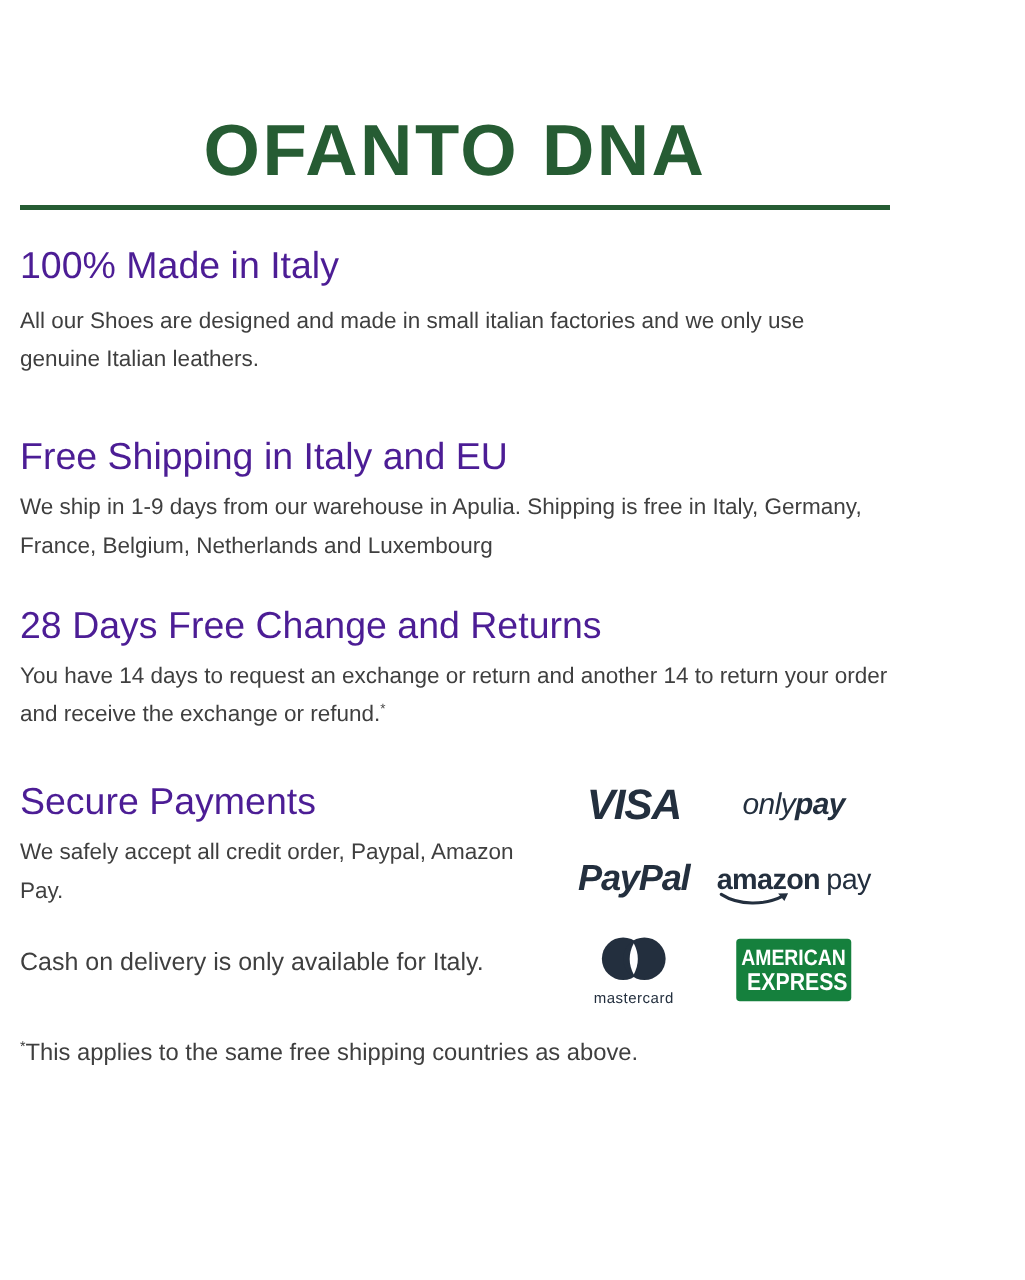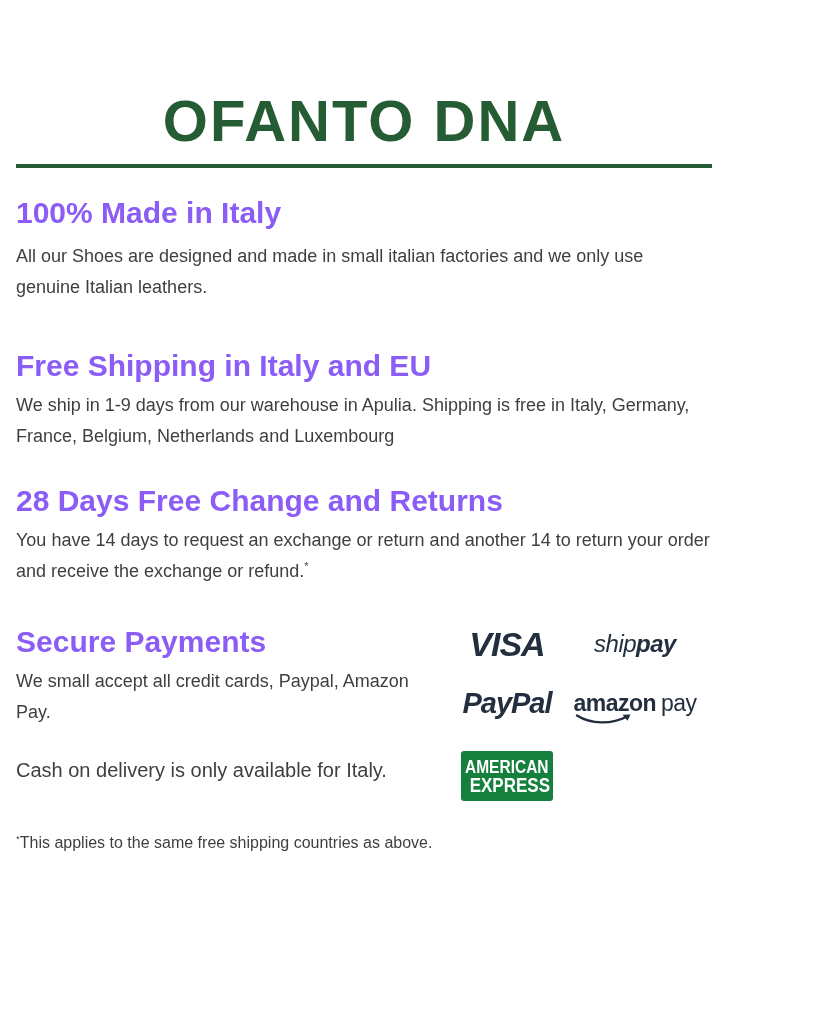--- a/index.html
+++ b/index.html
@@ -22,24 +22,24 @@
     text-align:center;
   }
   .divider{
     margin-top:14px;
     height:4px;
     background:#265C33;
     border:none;
   }
   h2.section-heading{
     margin:0;
-    color:#8b5cf6;
+    color:#4c1d95;
     font-size:30px;
     line-height:1.1;
-    font-weight:700;
+    font-weight:400;
   }
   .sec-1 h2{margin-top:28px;}
   .sec-2 h2{margin-top:46px;}
   .sec-3 h2{margin-top:32px;}
   p.body-text{
     margin:12px 0 0 0;
     max-width:700px;
     color:#3F3F3F;
     font-size:18px;
     line-height:31px;
@@ -102,21 +102,21 @@
     font-weight:700;
     font-family:"Liberation Sans", sans-serif;
     letter-spacing:0px;
     transform:scaleY(1.15);
   }
   .logo-amex .l1{top:7px;left:4px;font-size:15.5px;}
   .logo-amex .l2{top:25px;right:3px;font-size:17px;}
   .footnote{
     margin:26px 0 0 0;
     color:#3F3F3F;
-    font-size:16px;
+    font-size:19px;
     line-height:20px;
   }
   .footnote sup{font-size:60%;line-height:0;}
 </style>
 </head>
 <body>
 
 <div class="page">
 
   <h1 class="title">OFANTO DNA</h1>
@@ -133,40 +133,48 @@
   </section>
 
   <section class="sec-3">
     <h2 class="section-heading">28 Days Free Change and Returns</h2>
     <p class="body-text"><span>You have 14 days to request an exchange or return and another 14 to return your order and receive the exchange or refund.</span><sup>*</sup></p>
   </section>
 
   <div class="pay-row">
     <div class="pay-left">
       <h2 class="section-heading">Secure Payments</h2>
-      <p class="body-text">We small accept all credit cards, Paypal, Amazon Pay.</p>
+      <p class="body-text">We safely accept all credit order, Paypal, Amazon Pay.</p>
       <p class="note">Cash on delivery is only available for Italy.</p>
     </div>
 
     <div class="pay-grid">
 
       <div class="logo logo-visa">VISA</div>
 
-      <div class="logo logo-postepay"><span>ship</span><span class="bold">pay</span></div>
+      <div class="logo logo-postepay"><span>only</span><span class="bold">pay</span></div>
 
       <div class="logo logo-paypal">PayPal</div>
 
       <div class="logo logo-amazonpay">
         <span class="amz"><span>amazon</span><svg class="smile" width="60" height="13" viewBox="0 0 60 13">
               <path d="M3 2.5 C 17 11.5, 38 11.5, 53 3.5" stroke="#232F3E" stroke-width="2.4" fill="none" stroke-linecap="round"></path>
               <path d="M56.5 1.5 L48.5 1.8 L53.5 7.8 Z" fill="#232F3E"></path>
             </svg></span>
         <span class="pay-part">pay</span>
       </div>
 
+      <div class="logo logo-mastercard">
+        <svg width="60" height="42" viewBox="0 0 60 42">
+          <circle cx="21.5" cy="19" r="17" fill="#232F3E"></circle>
+          <circle cx="38.5" cy="19" r="17" fill="#232F3E"></circle>
+          <path d="M30 6.5 Q36.5 19 30 31.5 Q23.5 19 30 6.5 Z" fill="#ffffff"></path>
+        </svg>
+        <span class="mc-text">mastercard</span>
+      </div>
 
       <div class="logo logo-amex">
         <span class="l1">AMERICAN</span>
         <span class="l2">EXPRESS</span>
       </div>
 
     </div>
   </div>
 
   <p class="footnote"><sup>*</sup><span>This applies to the same free shipping countries as above.</span></p>

